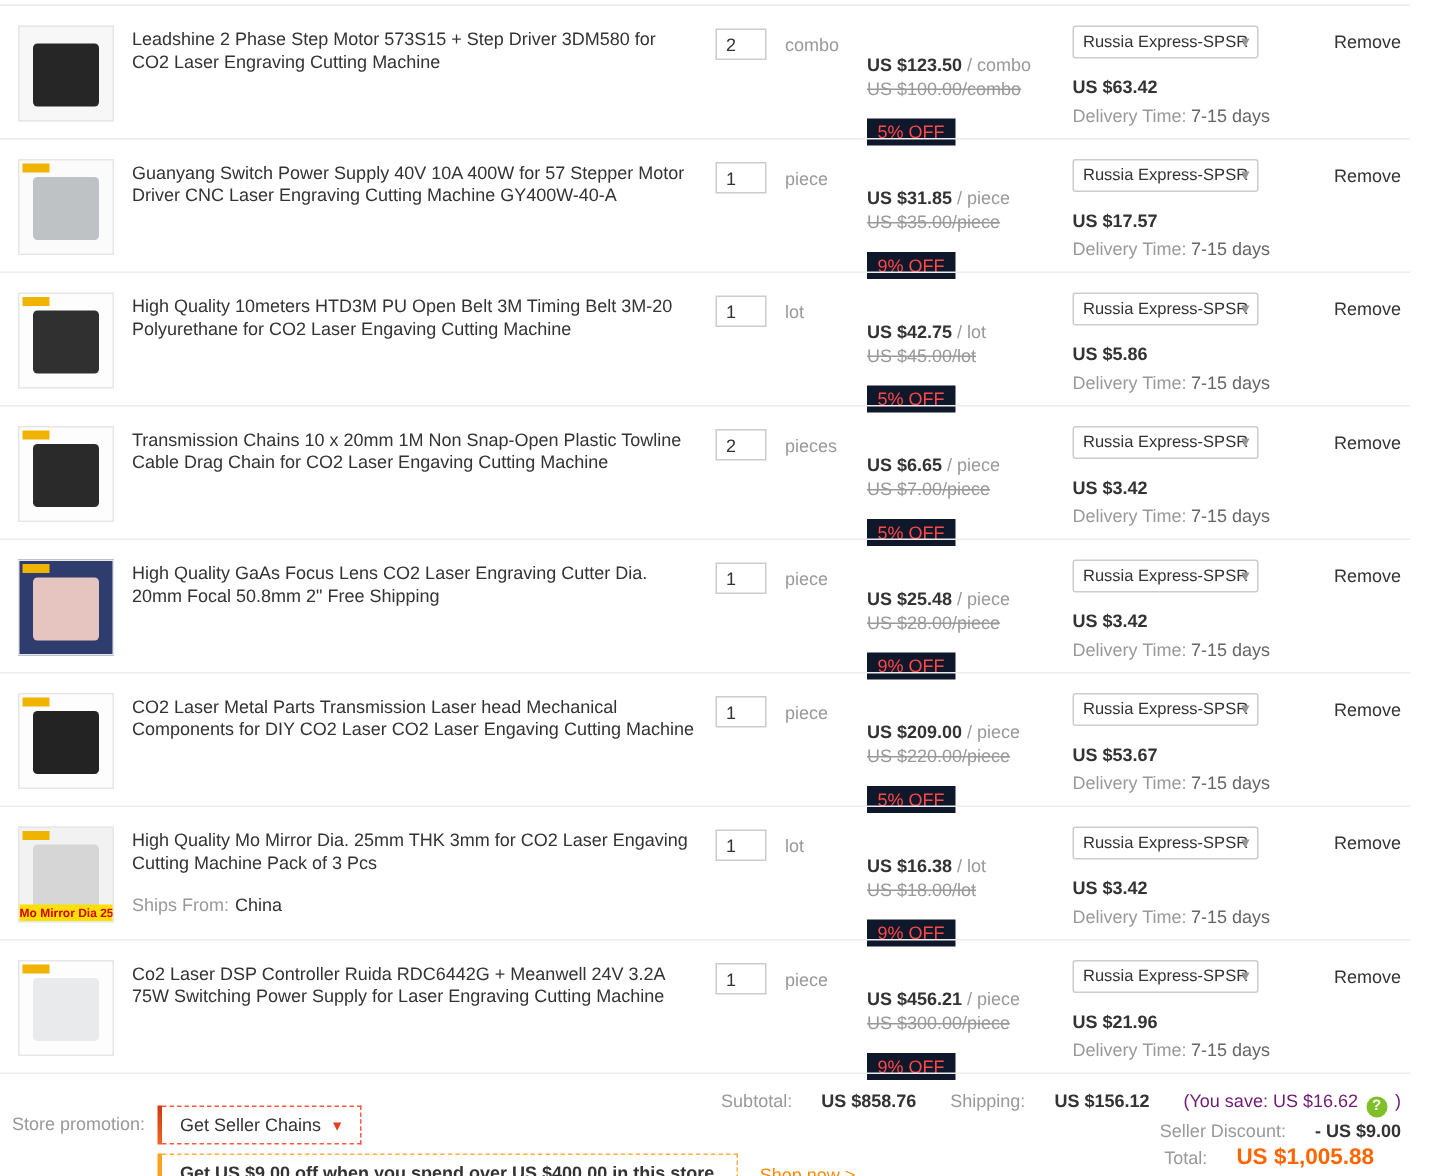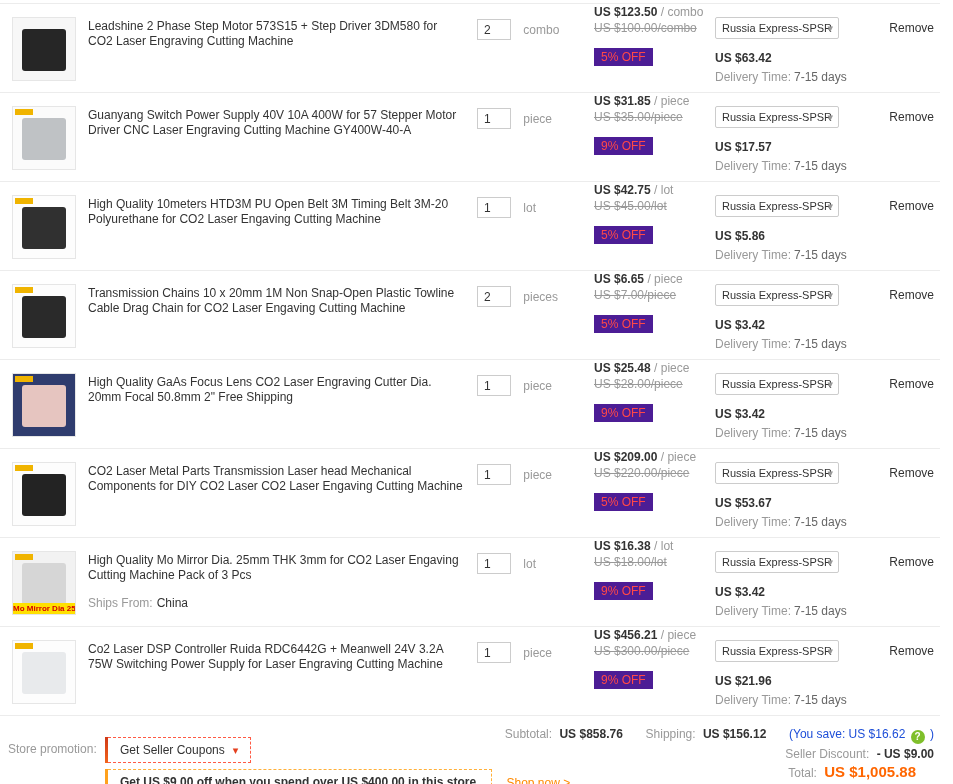--- a/index.html
+++ b/index.html
@@ -32,25 +32,25 @@
   .ships-from { margin-top: 13px; color: #999; }
   .ships-from .sf-value { color: #333; margin-left: 4px; }
 
   .qty-col { position: absolute; left: 477px; top: 15px; }
   .qty {
     width: 34px; height: 21px; border: 1px solid #ccc;
     padding: 0 6px; font: 12px "Liberation Sans", sans-serif; color: #333;
   }
   .unit { color: #999; margin-left: 9px; }
 
-  .price-col { position: absolute; left: 578px; top: 1px; width: 135px; margin-left: 16px; }
+  .price-col { position: absolute; left: 578px; top: 32px; width: 135px; }
   .price { font-weight: bold; color: #333; }
   .per { color: #999; }
   .old { margin-top: 2px; color: #999; text-decoration: line-through; }
-  .badge { display: inline-block; margin-top: 13px; padding: 2px 7px; background: #4c1d95; color: #ff4848; }
+  .badge { display: inline-block; margin-top: 13px; padding: 2px 7px; background: #0f172a; color: #ff4848; }
 
   .ship-col { position: absolute; left: 715px; top: 13px; width: 175px; }
   .select {
     position: relative; width: 124px; height: 22px; line-height: 20px;
     border: 1px solid #ccc; border-radius: 2px; background: #fff;
     padding: 0 31px 0 6px; font-size: 11px; color: #333; cursor: pointer;
     white-space: nowrap; overflow: hidden;
   }
   .select .caret { position: absolute; right: 5px; top: 0; color: #999; font-size: 11px; }
   .ship-cost { margin-top: 12px; font-weight: bold; }
@@ -76,23 +76,23 @@
   .offer-box {
     display: flex; align-items: center; height: 26px;
     border: 1px dashed #ffb03a; border-left: none; padding: 0 12px; font-weight: bold;
   }
   .shop-now { margin-left: 14px; margin-top: 7px; color: #ff8a00; text-decoration: none; cursor: pointer; display: inline-block; }
 
   .sum1 { position: absolute; right: 6px; top: 11px; }
   .sum2 { position: absolute; right: 6px; top: 31px; }
   .sum3 { position: absolute; right: 24px; top: 47px; }
   .lab { color: #999; }
-  .val { color: #333; font-weight: bold; margin-left: 4px; text-align: right; }
+  .val { color: #333; font-weight: bold; margin-left: 16px; text-align: right; }
   .gap { display: inline-block; width: 16px; }
-  .ys { color: #1d4ed8; }
+  .ys { color: #701a75; }
   .help {
     display: inline-block; width: 14px; height: 14px; border-radius: 50%;
     background: #7fbf2a; color: #fff; font-size: 10px; line-height: 14px;
     text-align: center; vertical-align: -2px; margin: 0 2px; cursor: pointer; font-weight: bold;
   }
   .sum3 .val.total { color: #ff6600; font-size: 15px; }
 </style>
 </head>
 <body>
 
@@ -380,21 +380,21 @@
     <a class="remove">Remove</a>
   </div>
 </div>
 
   <div class="footer">
     <span class="promo-label">Store promotion:</span>
 
     <div class="promo1">
       <div class="pbar red"></div>
       <div class="promo-btn">
-        <span>Get Seller Coupons</span>
+        <span>Get Seller Chains</span>
         <span class="caret">▾</span>
       </div>
     </div>
 
     <div class="promo2">
       <div class="pbar orange" style="height:26px"></div>
       <div class="offer-box">Get US $9.00 off when you spend over US $400.00 in this store.</div>
       <a class="shop-now">Shop now &gt;</a>
     </div>
 

